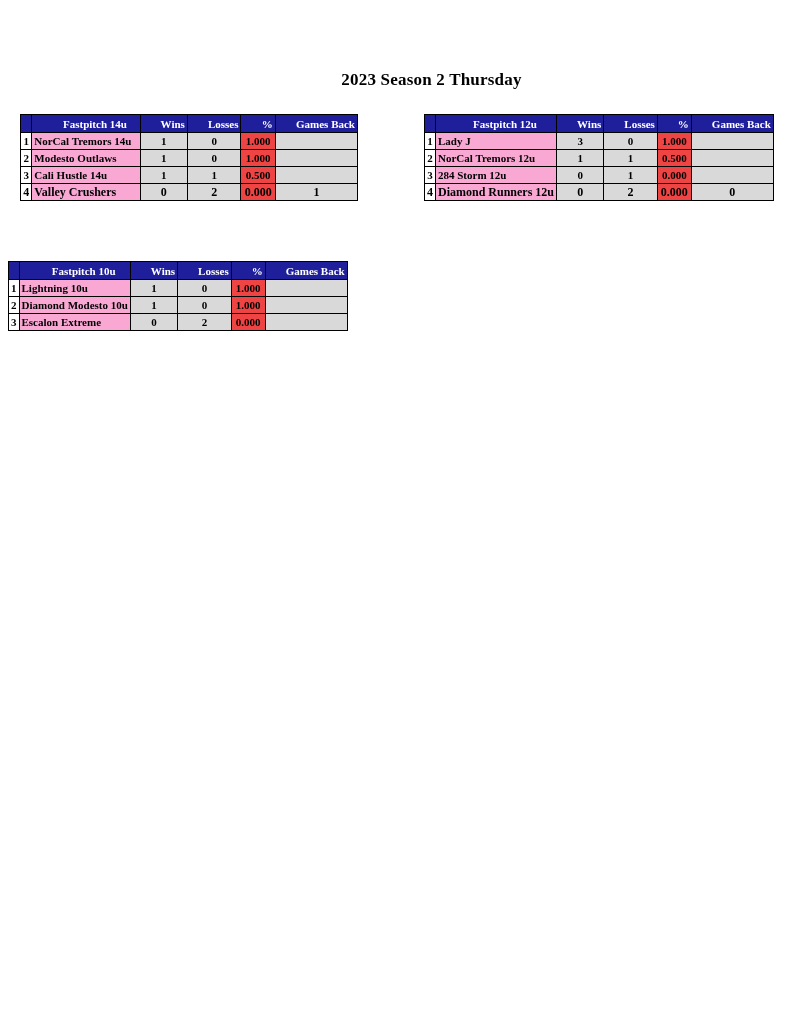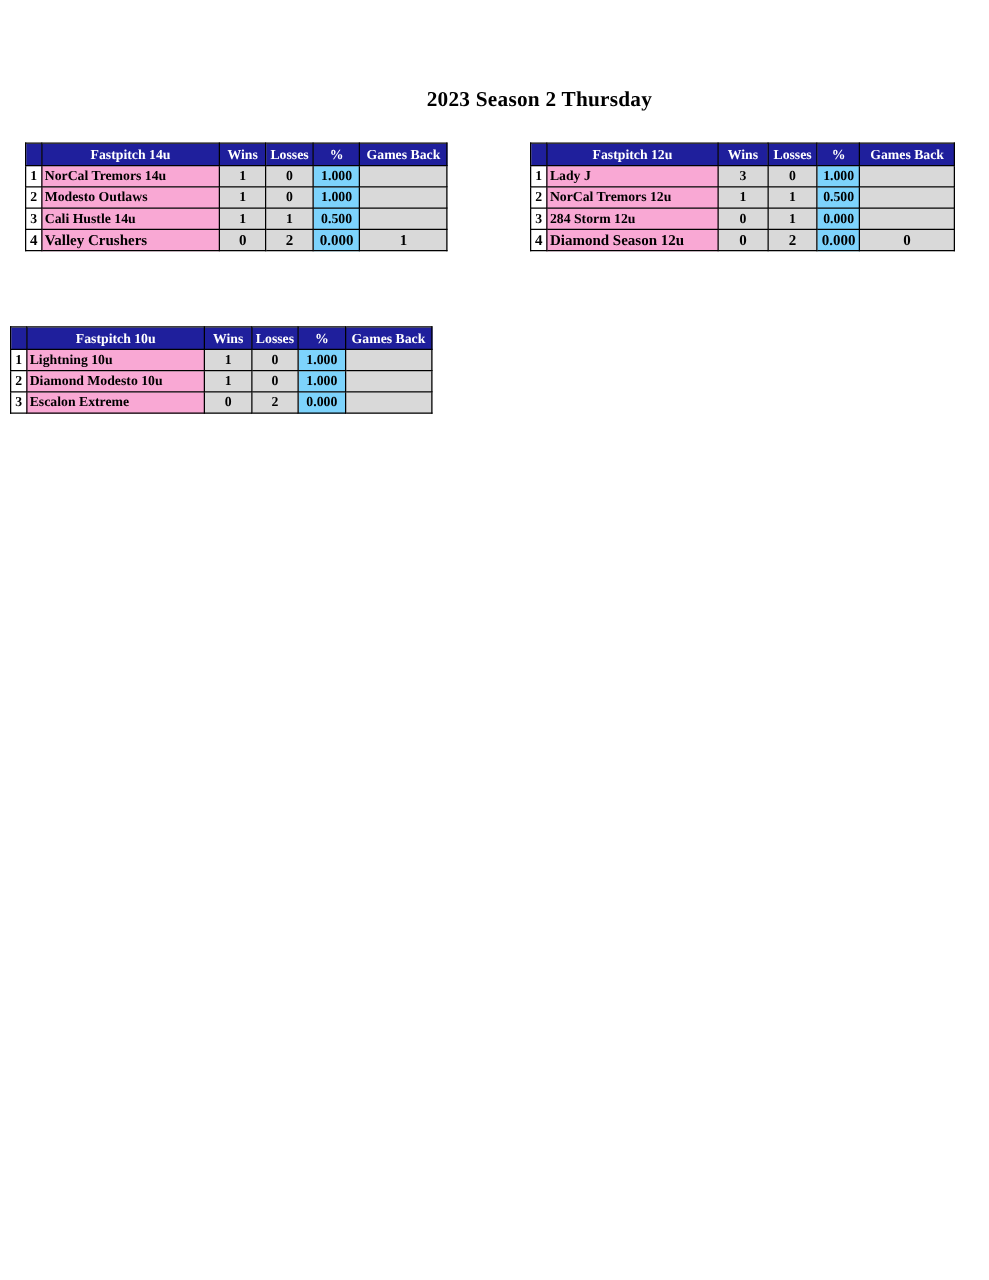--- a/index.html
+++ b/index.html
@@ -47,20 +47,21 @@
   }
 
   
   .standings-table thead th {
     background: #1f1f9c;
     color: #ffffff;
     font-weight: bold;
     text-align: center;
     font-size: 11px;
     height: 18px;
+    padding-left: 20px;
   }
   .standings-table thead th.corner {
     width: 13px;
     padding: 0;
   }
   .standings-table thead th.team-head {
     text-align: center;
   }
 
   
@@ -77,21 +78,21 @@
     padding-left: 3px;
   }
   .col-num {
     text-align: center;
     font-weight: bold;
     background: #d9d9d9;
   }
   .col-pct {
     text-align: center;
     font-weight: bold;
-    background: #7dd3fc;
+    background: #ef4444;
   }
   .col-gb {
     text-align: center;
     font-weight: bold;
     background: #d9d9d9;
   }
 
   
   tr.last-row td {
     font-weight: bold;
@@ -201,21 +202,21 @@
     <tr>
       <td class="col-rank">3</td>
       <td class="col-team">284 Storm 12u</td>
       <td class="col-num">0</td>
       <td class="col-num">1</td>
       <td class="col-pct">0.000</td>
       <td class="col-gb"></td>
     </tr>
     <tr class="last-row">
       <td class="col-rank">4</td>
-      <td class="col-team">Diamond Season 12u</td>
+      <td class="col-team">Diamond Runners 12u</td>
       <td class="col-num">0</td>
       <td class="col-num">2</td>
       <td class="col-pct">0.000</td>
       <td class="col-gb">0</td>
     </tr>
   </tbody>
 </table>
 
 <table class="standings-table" id="table-10u">
   <thead>

